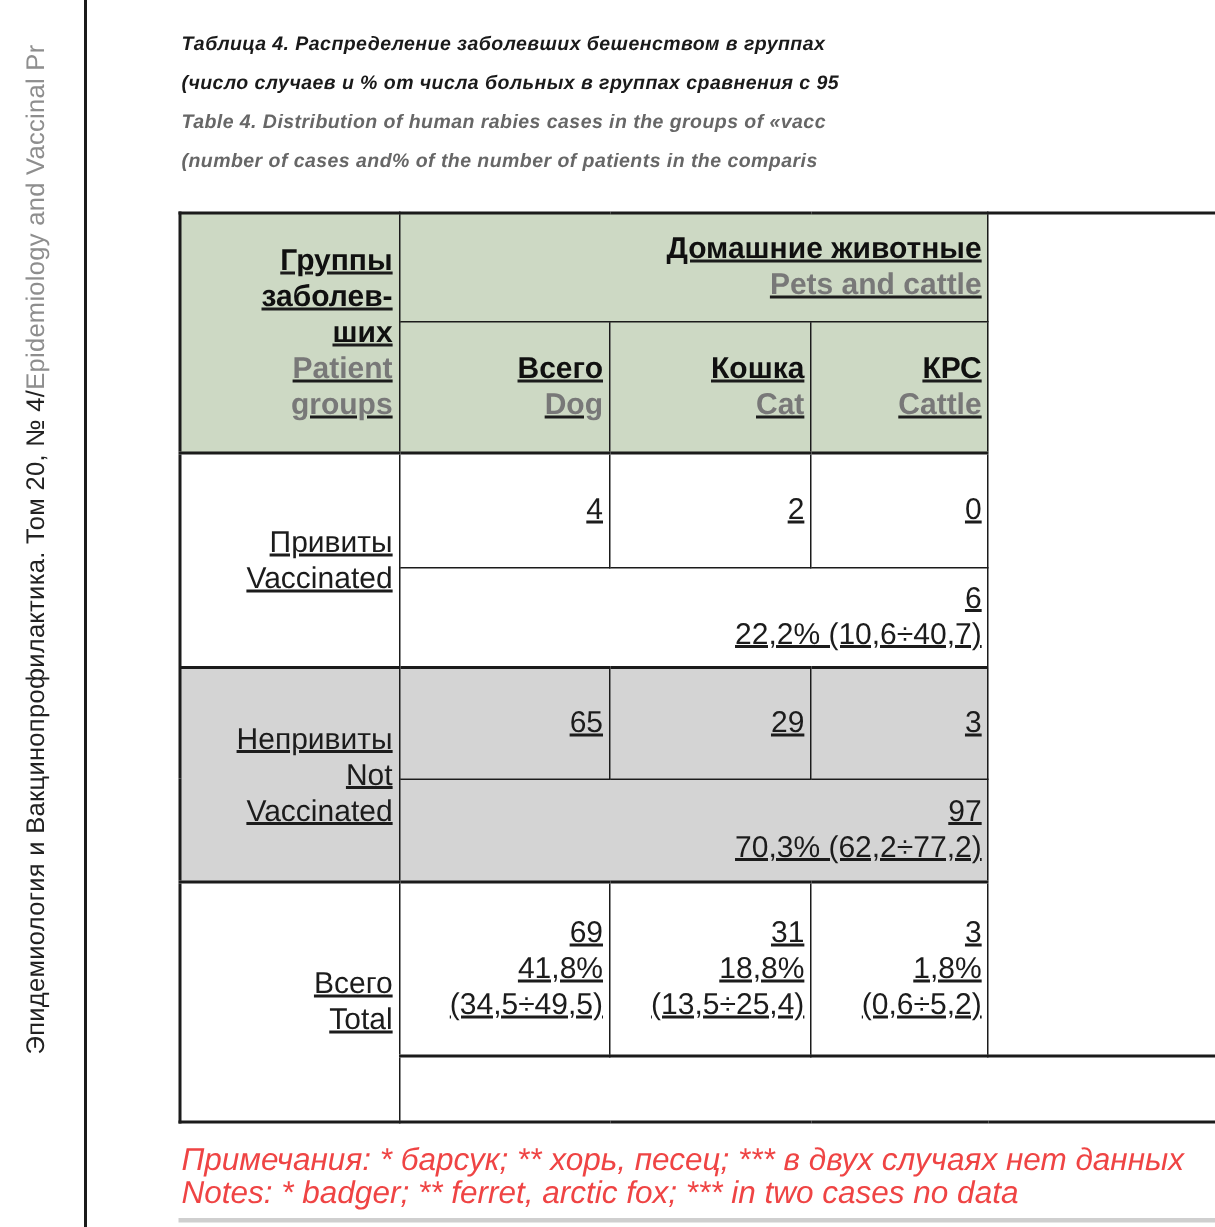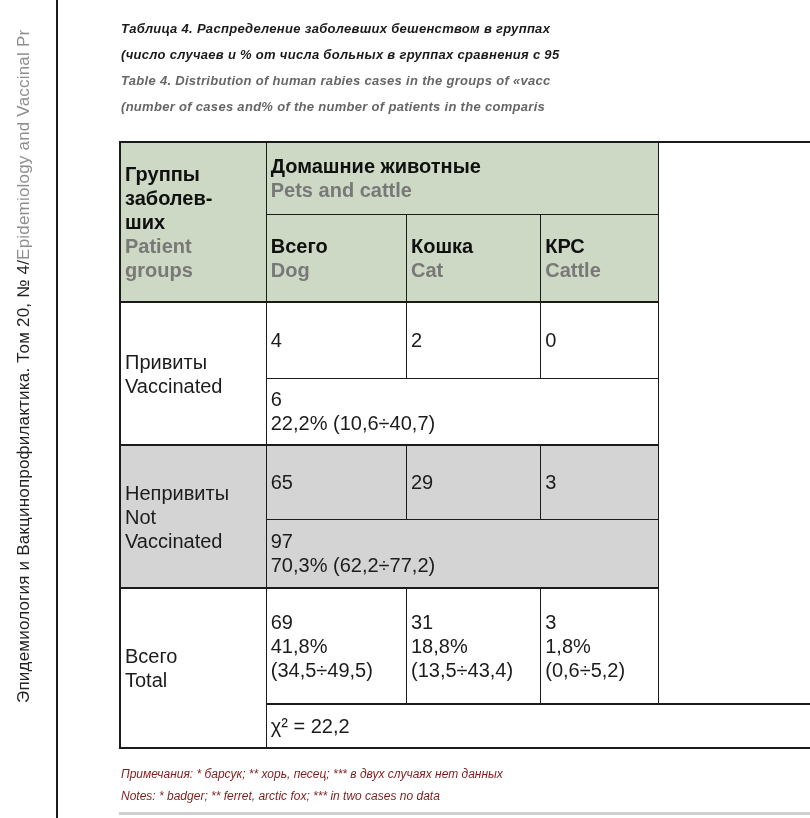--- a/index.html
+++ b/index.html
@@ -39,38 +39,39 @@
   
   .tbl {
     position: absolute; left: 119px; top: 141px;
     border-collapse: collapse; table-layout: fixed;
     width: 1122px;
     border: 2px solid var(--border-dark, #1b1b1b);
     font-size: 20px; line-height: 24px;
   }
   .tbl td {
     border: 1px solid var(--border-dark, #1b1b1b);
-    text-align: left; vertical-align: middle;
+    text-align: right; vertical-align: middle;
     padding: 2px 4px;
+    text-decoration: underline;
   }
   tr.sep td { border-top-width: 2px; }
   .green { background: var(--header-green, #cdd9c4); }
   tr.gray-row td { background: var(--row-gray, #d4d4d4); }
   .cut { background: #ffffff; }
   .hdr-ru { display: block; font-weight: bold; color: #101010; }
   .hdr-en { display: block; font-weight: bold; color: var(--text-gray, #787878); }
   .blk { display: block; }
   .pre { white-space: pre-line; }
   .chi { text-align: center; font-size: 20px; padding-right: 0; }
 
   
   .notes {
     position: absolute; left: 121px; top: 763px;
-    font-style: italic; font-size: 12px; line-height: 22px;
-    color: #7f1d1d; white-space: nowrap;
+    font-style: italic; font-size: 21px; line-height: 22px;
+    color: #ef4444; white-space: nowrap;
   }
 
   .bottom-rule {
     position: absolute; left: 119px; top: 812px; width: 691px; height: 3px;
     background: #cfcfcf;
   }
 </style>
 </head>
 <body>
 
@@ -156,21 +157,21 @@
       <tr class="sep" style="height:116px">
         <td rowspan="2">
           <span class="blk">Всего</span>
           <span class="blk">Total</span>
         </td>
         <td class="pre">69
 41,8%
 (34,5÷49,5)</td>
         <td class="pre">31
 18,8%
-(13,5÷43,4)</td>
+(13,5÷25,4)</td>
         <td class="pre">3
 1,8%
 (0,6÷5,2)</td>
       </tr>
       <tr class="sep" style="height:44px">
         <td colspan="4" class="chi">χ² = 22,2</td>
       </tr>
     </tbody>
   </table>
 

